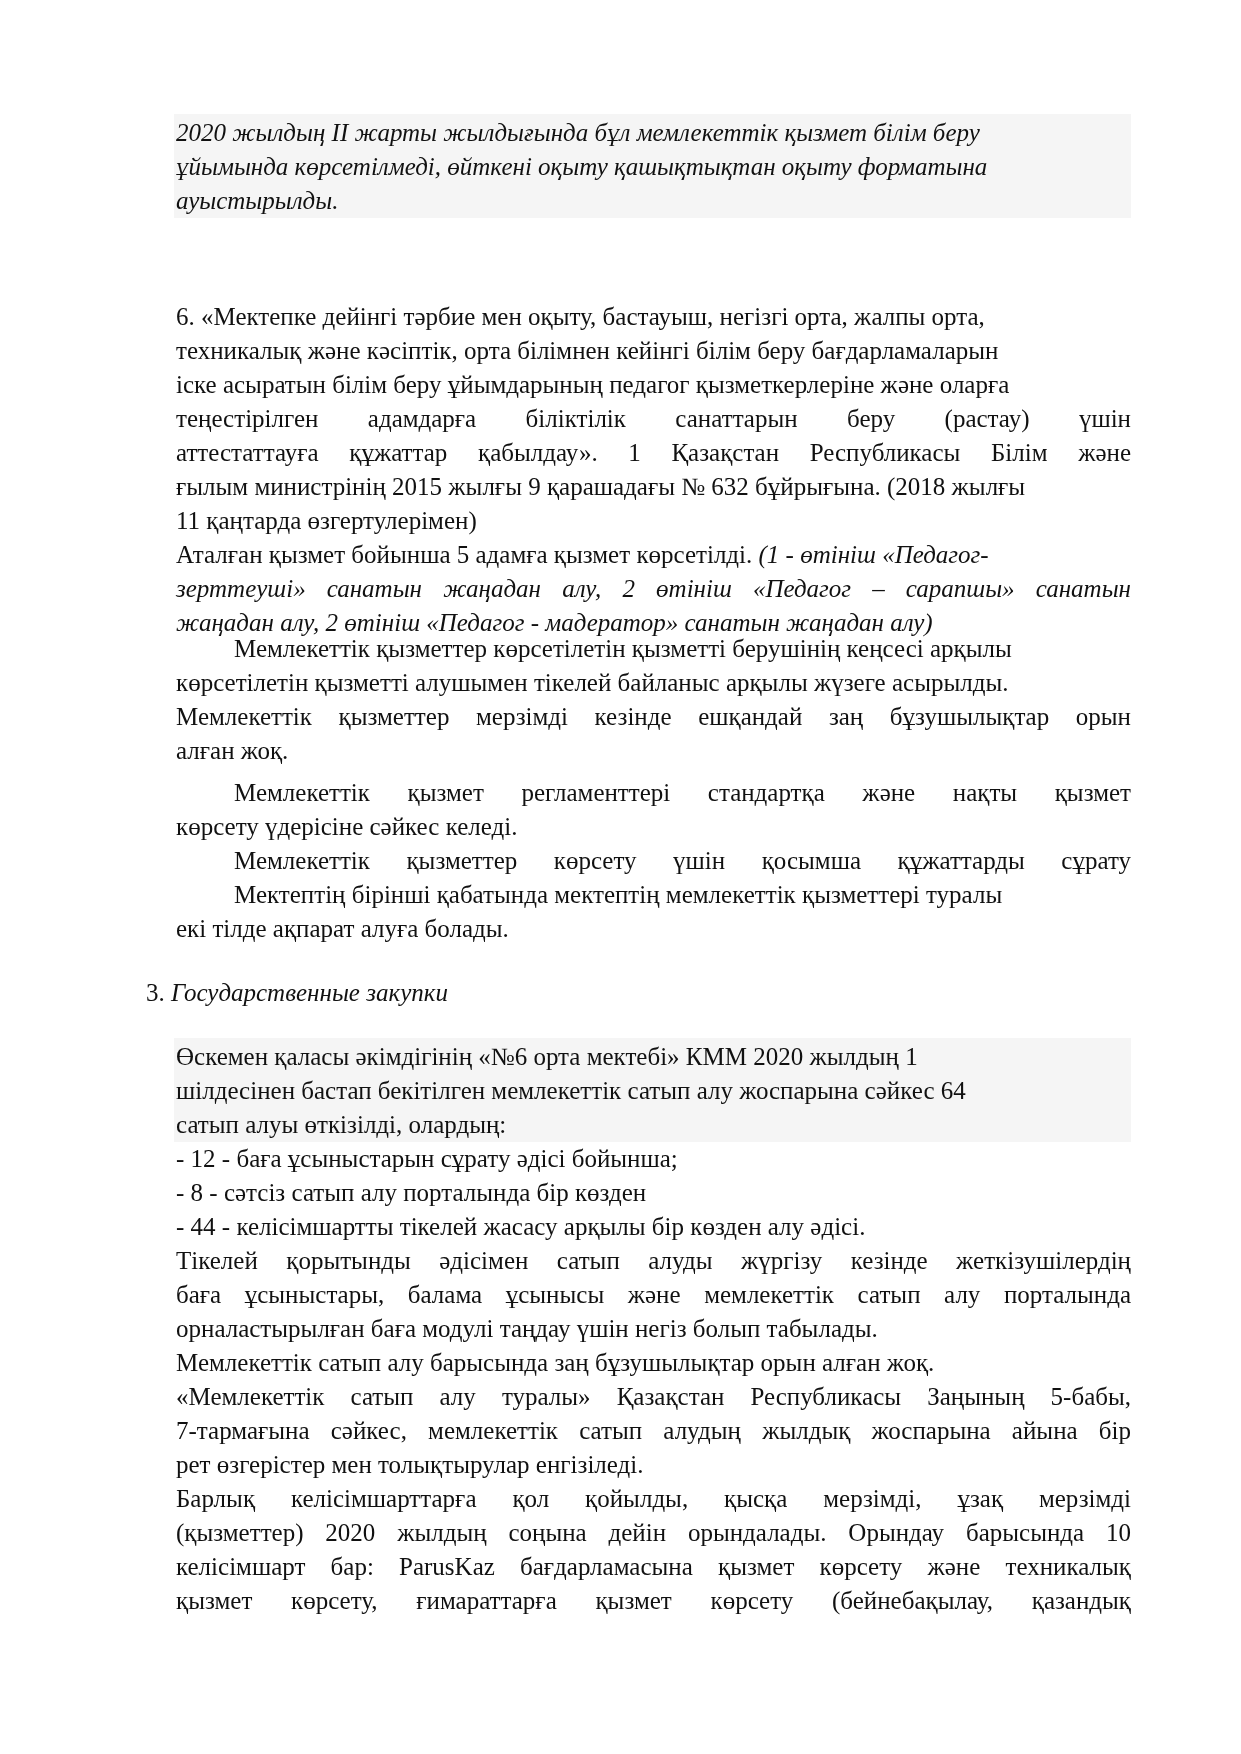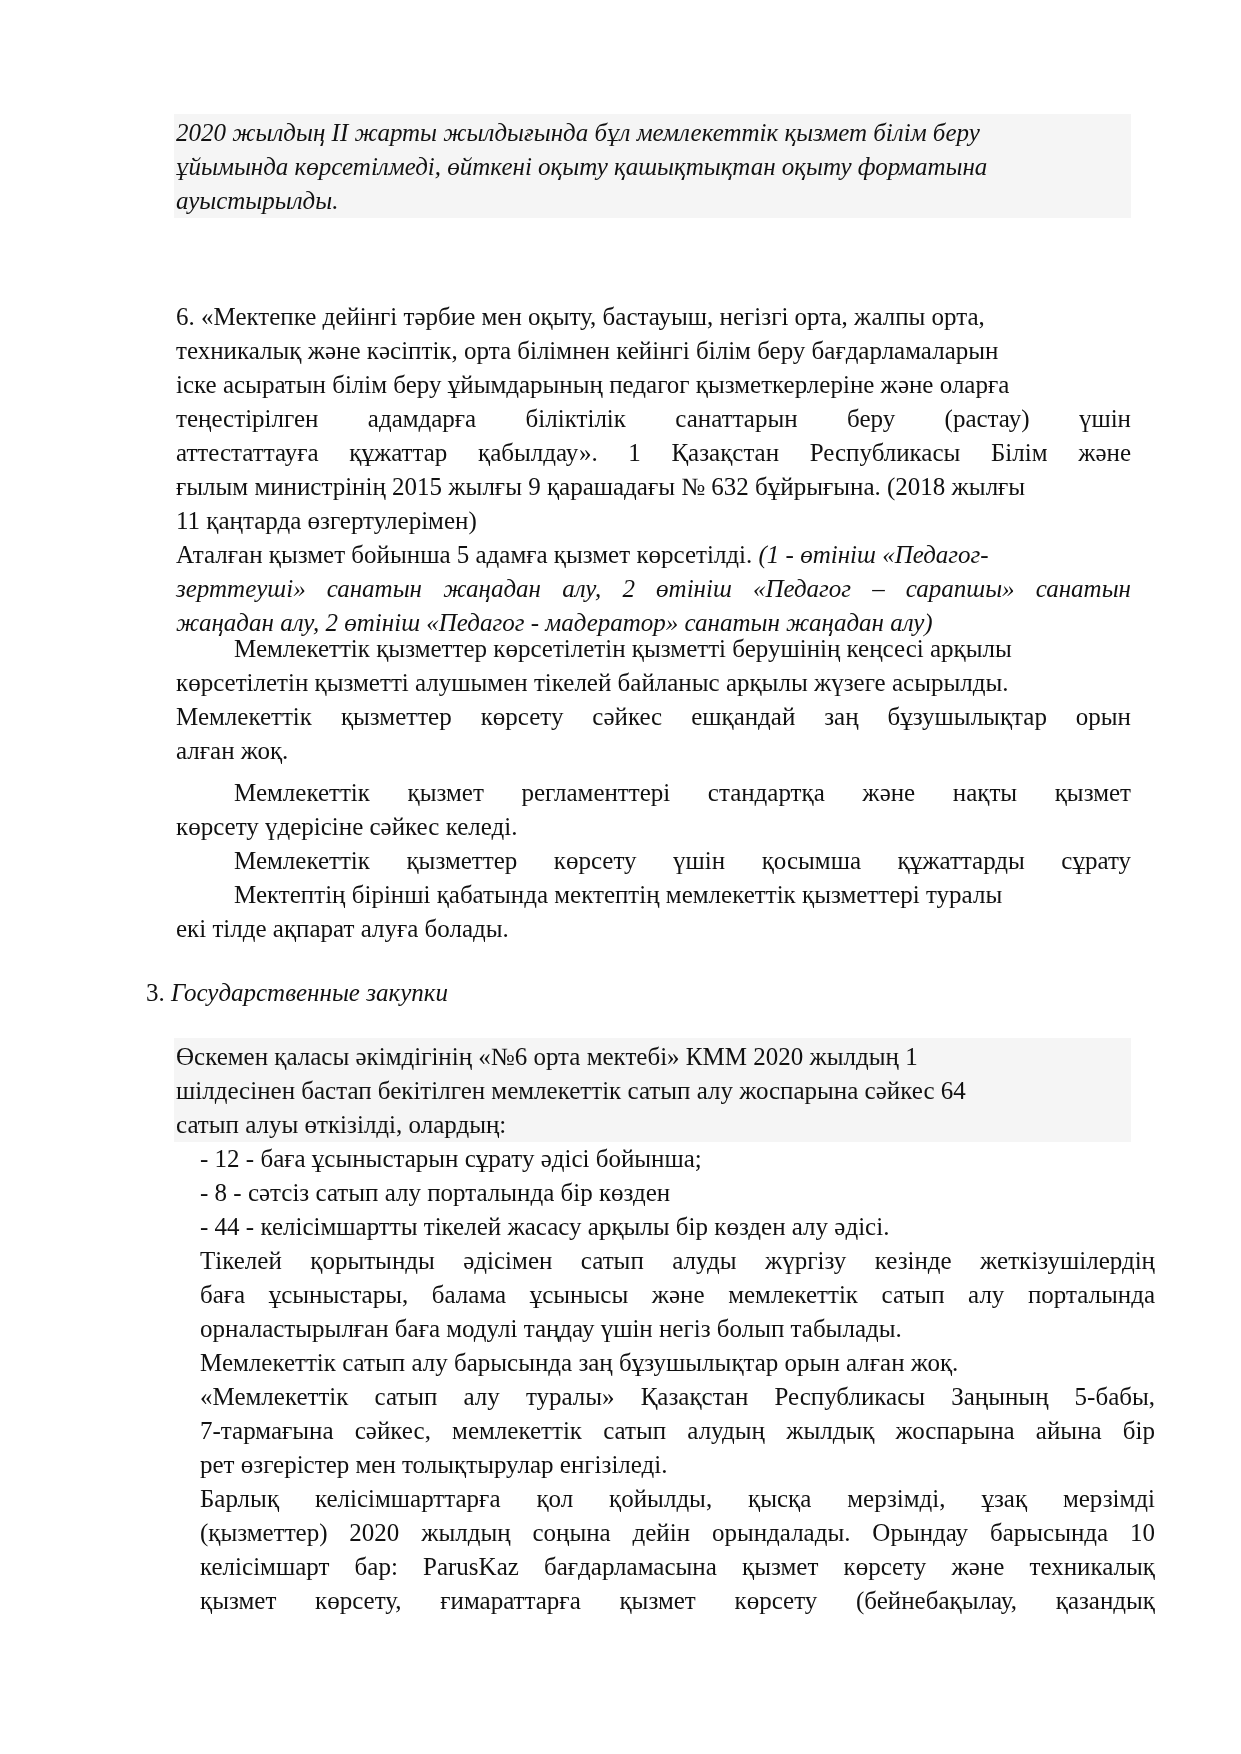--- a/index.html
+++ b/index.html
@@ -77,21 +77,21 @@
       <span class="ital">(1 - өтініш «Педагог-</span>
     </span>
     <span class="just-line ital">зерттеуші» санатын жаңадан алу, 2 өтініш «Педагог – сарапшы» санатын</span>
     <span class="line ital">жаңадан алу, 2 өтініш «Педагог - мадератор» санатын жаңадан алу)</span>
   </div>
 
   <div class="block" style="top:632px;">
     <div>
       <span class="line" style="padding-left:58px;">Мемлекеттік қызметтер көрсетілетін қызметті берушінің кеңсесі арқылы</span>
       <span class="line">көрсетілетін қызметті алушымен тікелей байланыс арқылы жүзеге асырылды.</span>
-      <span class="just-line">Мемлекеттік қызметтер көрсету сәйкес ешқандай заң бұзушылықтар орын</span>
+      <span class="just-line">Мемлекеттік қызметтер мерзімді кезінде ешқандай заң бұзушылықтар орын</span>
       <span class="line">алған жоқ.</span>
     </div>
     <div>
       <span class="just-line" style="padding-left:58px;margin-top:8px;">Мемлекеттік қызмет регламенттері стандартқа және нақты қызмет</span>
       <span class="line">көрсету үдерісіне сәйкес келеді.</span>
     </div>
     <div>
       <span class="just-line" style="padding-left:58px;">Мемлекеттік қызметтер көрсету үшін қосымша құжаттарды сұрату</span>
     </div>
     <div>
@@ -105,21 +105,21 @@
     <span class="ital">Государственные закупки</span>
   </div>
 
   <div class="shade" style="left:174px; top:1038px; width:957px; height:104px;"></div>
   <div class="block" style="top:1040px;">
     <span class="line">Өскемен қаласы әкімдігінің «№6 орта мектебі» КММ 2020 жылдың 1</span>
     <span class="line">шілдесінен бастап бекітілген мемлекеттік сатып алу жоспарына сәйкес 64</span>
     <span class="line">сатып алуы өткізілді, олардың:</span>
   </div>
 
-  <div class="block" style="top:1142px;margin-left:24px;">
+  <div class="block" style="top:1142px;">
     <span class="line">
       <span class="item-num">- 12 -</span>
       <span> бағa ұсыныстарын сұрату әдісі бойынша;</span>
     </span>
     <span class="line">
       <span class="item-num">- 8 -</span>
       <span>сәтсіз сатып алу порталында бір көзден</span>
     </span>
     <span class="line">
       <span class="item-num">- 44 -</span>

